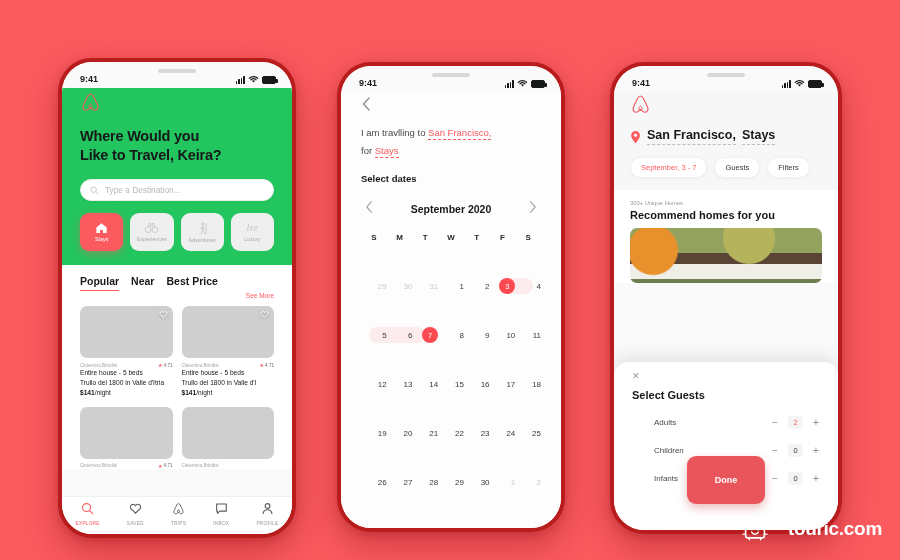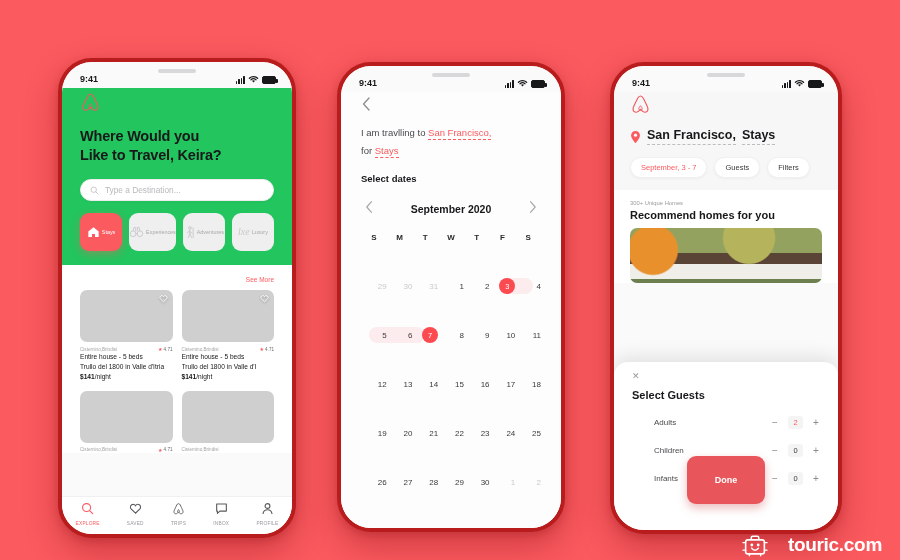--- a/index.html
+++ b/index.html
@@ -74,21 +74,21 @@
   .searchbox {
     margin-top: 14px; height: 22px; background: #fff;
     border: 1px solid #ececec; border-radius: 12px;
     display: flex; align-items: center; gap: 6px; padding: 0 9px;
     box-shadow: 0 1px 3px rgba(0,0,0,.035);
   }
   .searchbox .ph { font-size: 8.3px; color: #b9b9bd; }
   .cats { display: flex; gap: 7px; margin-top: 12px; }
   .cat {
     flex: 1; height: 38px; border-radius: 9px; background: #efefef;
-    display: flex; flex-direction: row; align-items: center;
+    display: flex; flex-direction: column; align-items: center;
     justify-content: center; gap: 2px;
   }
   .cat.active { background: #fb5a5f; box-shadow: 0 3px 8px rgba(251,90,95,.42); }
   .cat .lbl { font-size: 5.4px; color: #a9a9ad; }
   .cat.active .lbl { color: #fff; }
   .cat .gi { color: #c9c9cd; display: flex; }
   .cat.active .gi { color: #fff; }
 
   .p1-body { background: #fff; padding: 10px 18px 0; }
   .tabs { display: flex; align-items: baseline; gap: 12px; }
@@ -211,21 +211,21 @@
   .cnt.hl { color: #fb5a5f; }
   .donewrap { position: absolute; left: 0; right: 0; bottom: 26px; text-align: center; }
   .done-btn {
     display: inline-block; padding: 19px 28px; border-radius: 9px;
     background: #e8565b; color: #fff; font-size: 9px; font-weight: bold;
     box-shadow: 0 4px 10px rgba(200,60,65,.35);
   }
 
   
   .watermark {
-    position: absolute; right: 18px; bottom: 0;
+    position: absolute; right: 18px; bottom: 16px;
     display: flex; align-items: center; gap: 18px;
   }
   .wm-txt { font-size: 19px; font-weight: bold; color: #fff; letter-spacing: -.3px; }
 
   
   .ph-house1 { background:
       radial-gradient(circle at 18% 28%, #e8a63c 0 11%, transparent 12%),
       radial-gradient(circle at 78% 20%, #9aa84e 0 16%, transparent 17%),
       linear-gradient(#8fa05a 0 42%, #5e4433 42% 60%, #e9e6e0 60% 88%, #7b8a5a 88%); }
   .ph-stone  { background:
@@ -315,20 +315,25 @@
           <span class="lbl">Adventures</span>
         </div>
         <div class="cat">
           <span class="gi" style="font-family:'Liberation Serif',serif;font-style:italic;font-size:10px;line-height:12px;">lxe</span>
           <span class="lbl">Luxury</span>
         </div>
       </div>
     </div>
 
     <div class="p1-body">
+      <div class="tabs">
+        <span class="tab active">Popular</span>
+        <span class="tab">Near</span>
+        <span class="tab">Best Price</span>
+      </div>
       <div class="seemore">See More</div>
 
       <div class="grid">
         <div class="card">
           <div class="thumb ph-house1">
             <svg class="heart" width="9" height="9" viewBox="0 0 12 12">
               <path d="M6 10.4 1.8 6.3a2.5 2.5 0 1 1 4.2-2.6 2.5 2.5 0 1 1 4.2 2.6Z" fill="none" stroke="#fff" stroke-width="1.1"></path>
             </svg>
           </div>
           <div class="meta">

